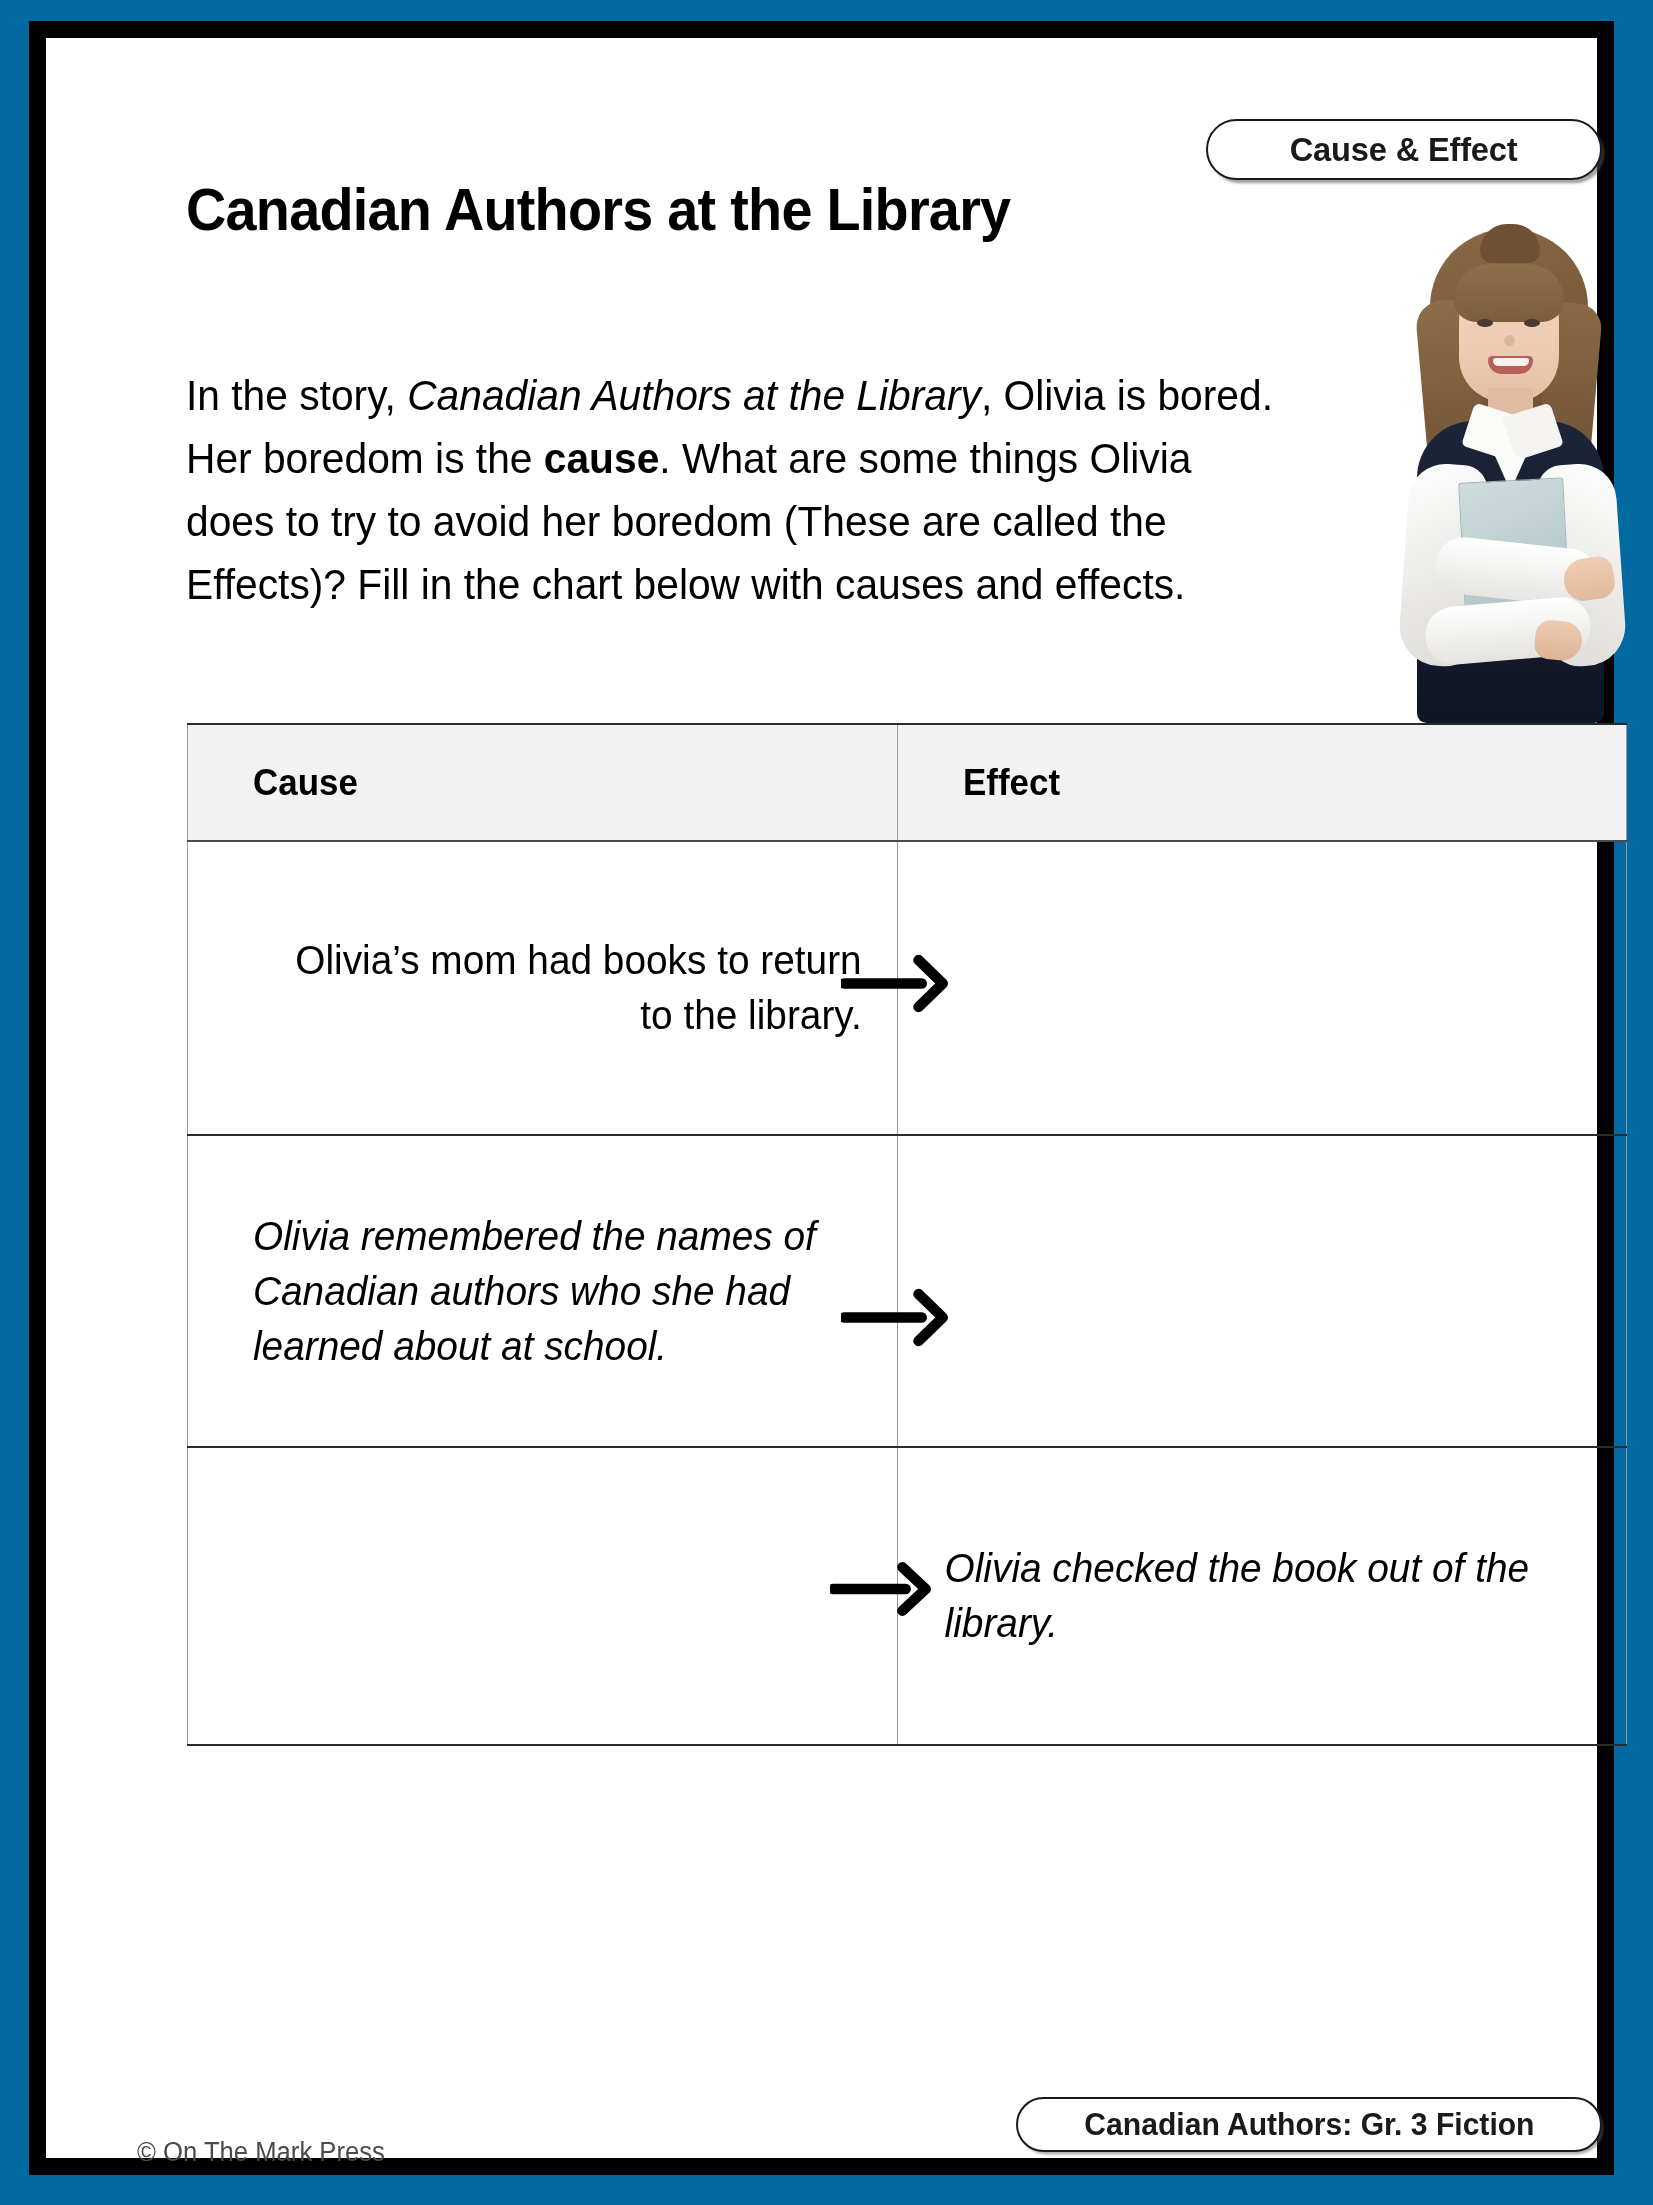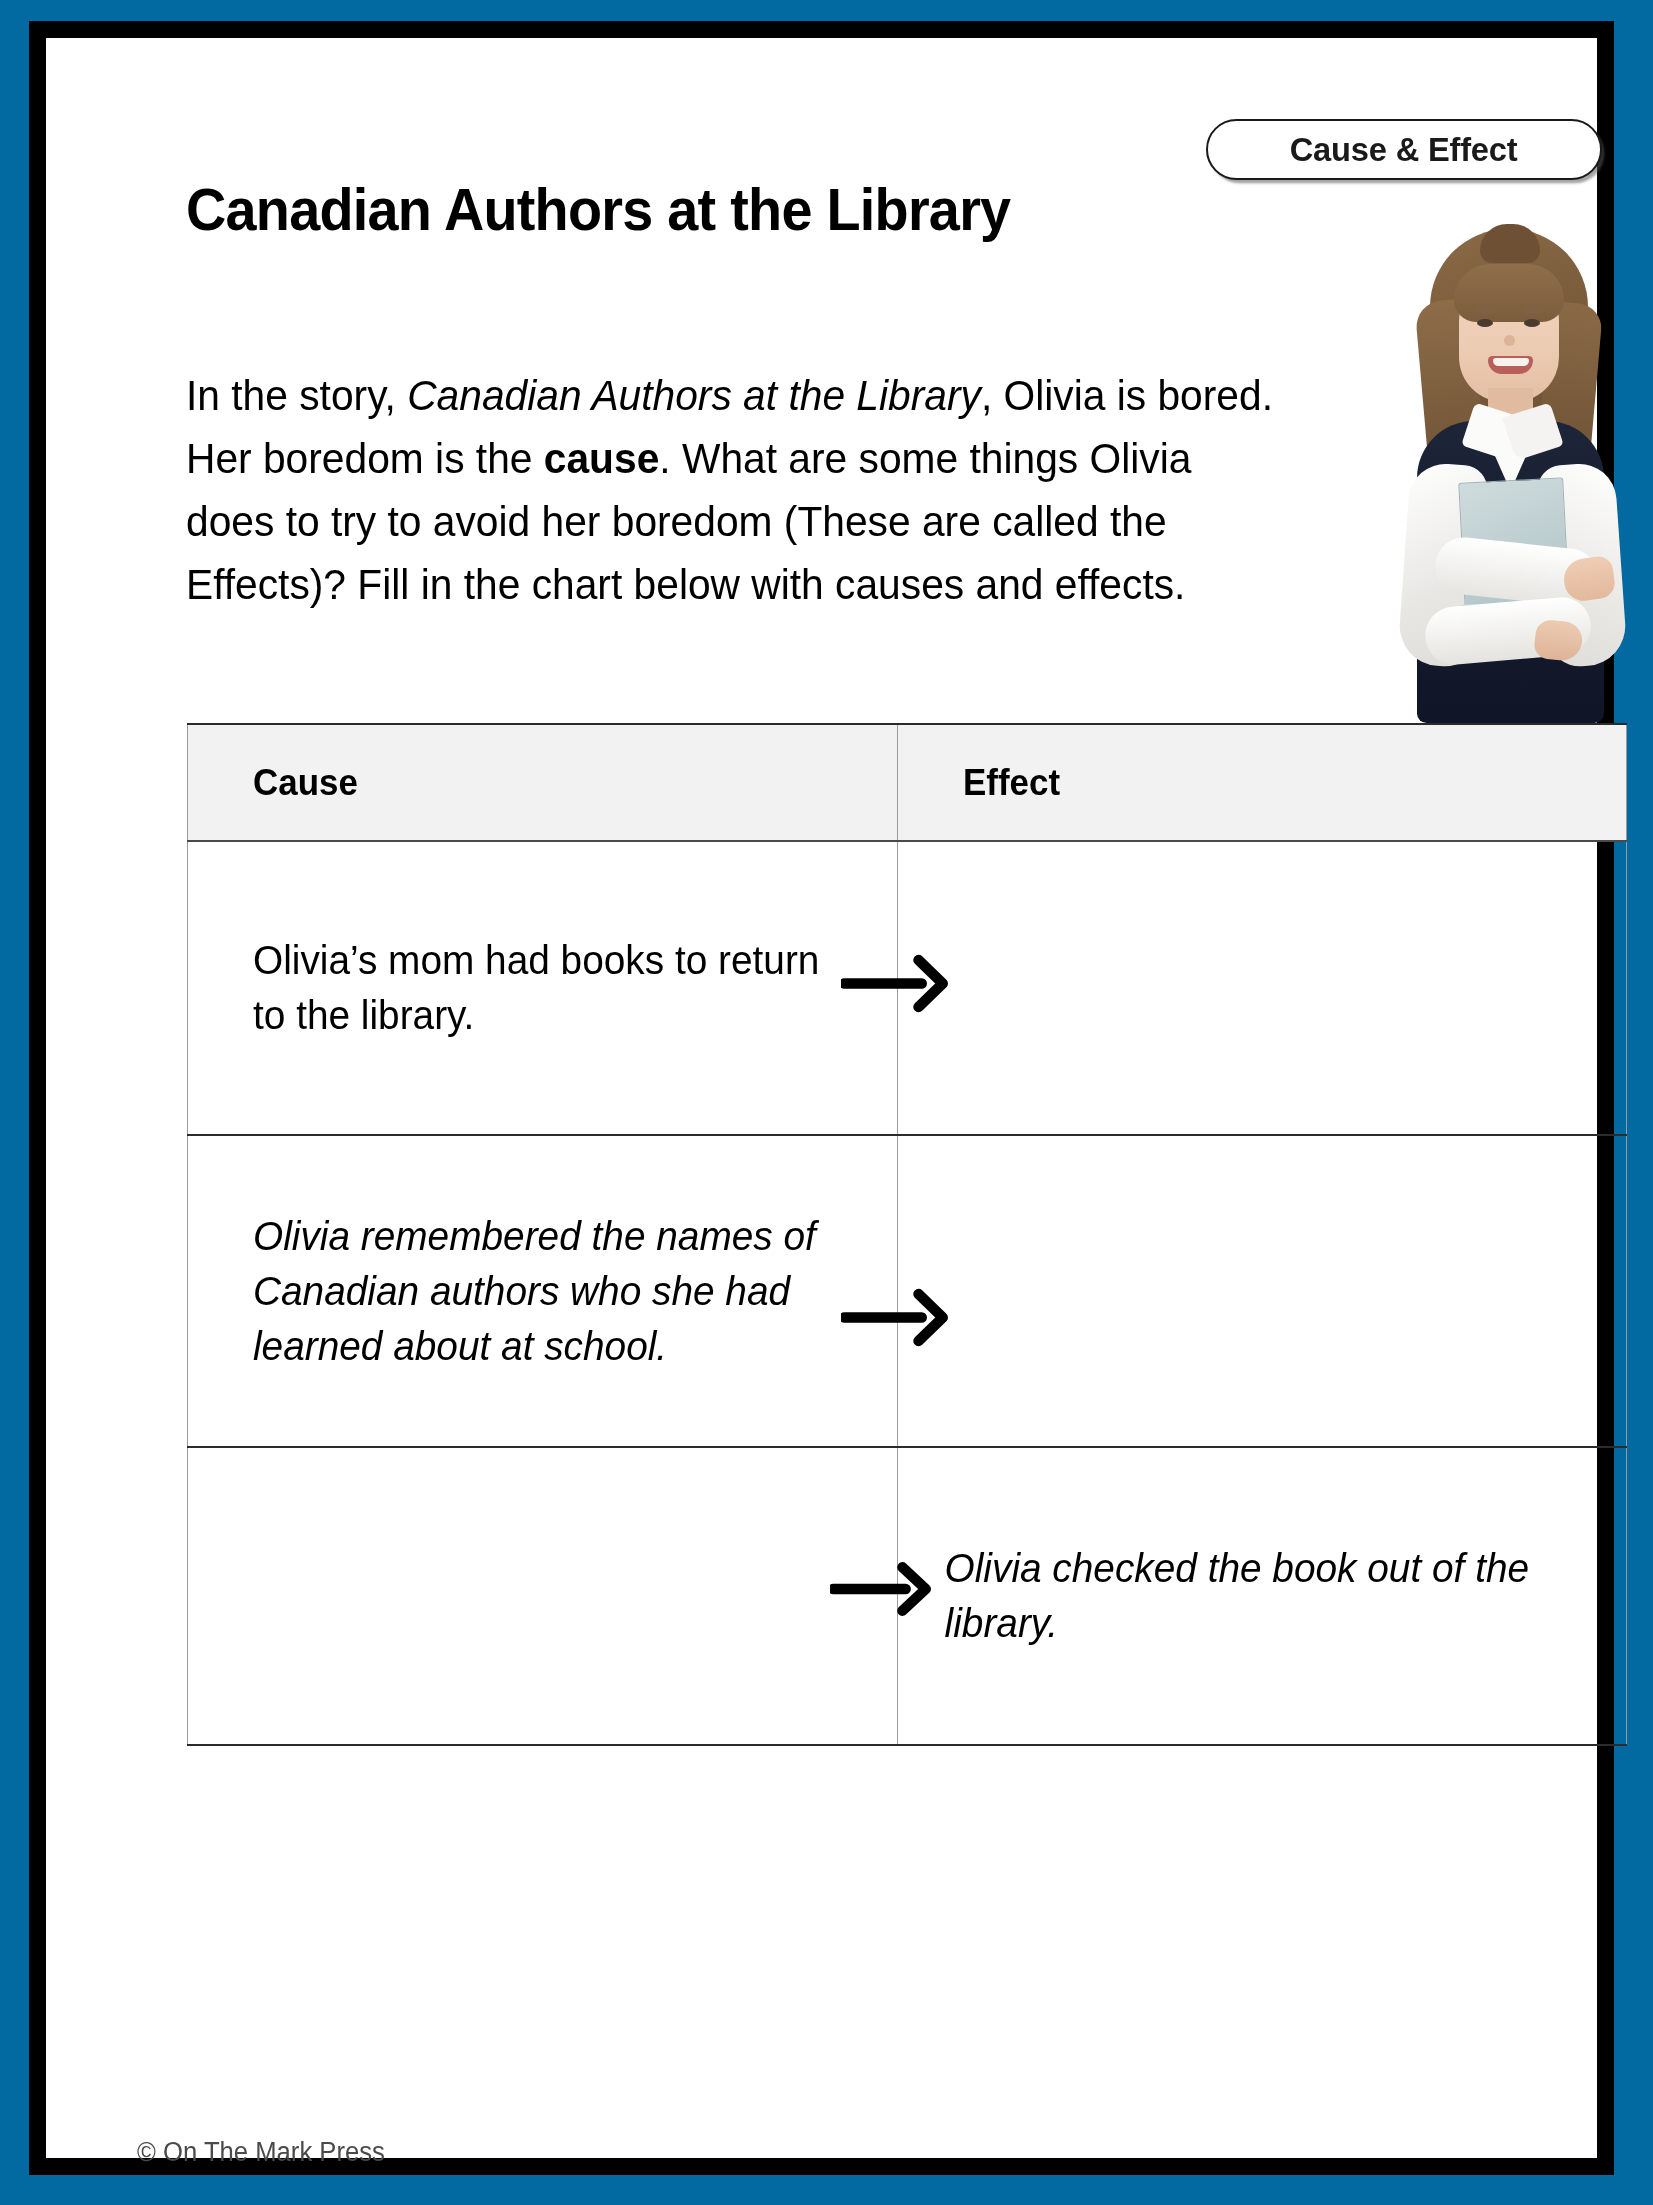--- a/index.html
+++ b/index.html
@@ -245,21 +245,21 @@
   .hdr-label {
     font-size: 36px;
     font-weight: bold;
     color: #000000;
     padding-left: 67px;
     transform: scaleX(0.97);
     transform-origin: left center;
     display: inline-block;
   }
   .chart-table tbody tr { }
-  .row-1 td { height: 292px; }
+  .row-1 td { height: 292px; text-align: right; }
   .row-2 td { height: 310px; }
   .row-3 td { height: 296px; margin-top: 32px; }
   .row-2 td, .row-3 td { border-top: 2.4px solid #2b2b2b; font-style: italic; }
   .chart-table tbody tr:last-child td { border-bottom: 2.4px solid #2b2b2b; }
   .cell-text {
     font-size: 40px;
     line-height: 55px;
     color: #000000;
     padding: 0 14.5px 0 67px;
     transform: scaleX(0.97);
@@ -411,17 +411,20 @@
         <polyline points="96,10 126,39 96,68" fill="none" stroke="#000" stroke-width="13" stroke-linecap="round" stroke-linejoin="round"></polyline>
       </svg>
     </div>
     <div class="arrow arrow-row3">
       <svg width="103" height="60" viewBox="0 0 128 74">
         <line x1="4" y1="37" x2="94" y2="37" stroke="#000" stroke-width="13" stroke-linecap="round"></line>
         <polyline points="90,10 119,37 90,64" fill="none" stroke="#000" stroke-width="13" stroke-linecap="round" stroke-linejoin="round"></polyline>
       </svg>
     </div>
 
+    <div class="badge-footer">
+      <span>Canadian Authors: Gr. 3 Fiction</span>
+    </div>
     <div class="copyright">© On The Mark Press</div>
 
   </div>
 </div>
 
 
 </body></html>

